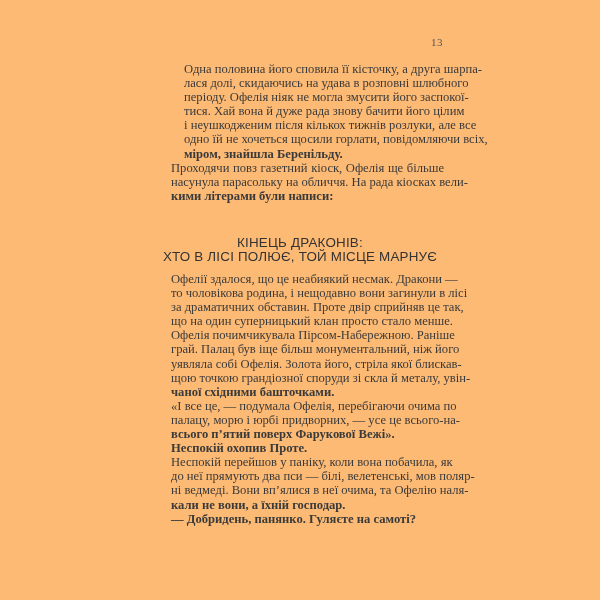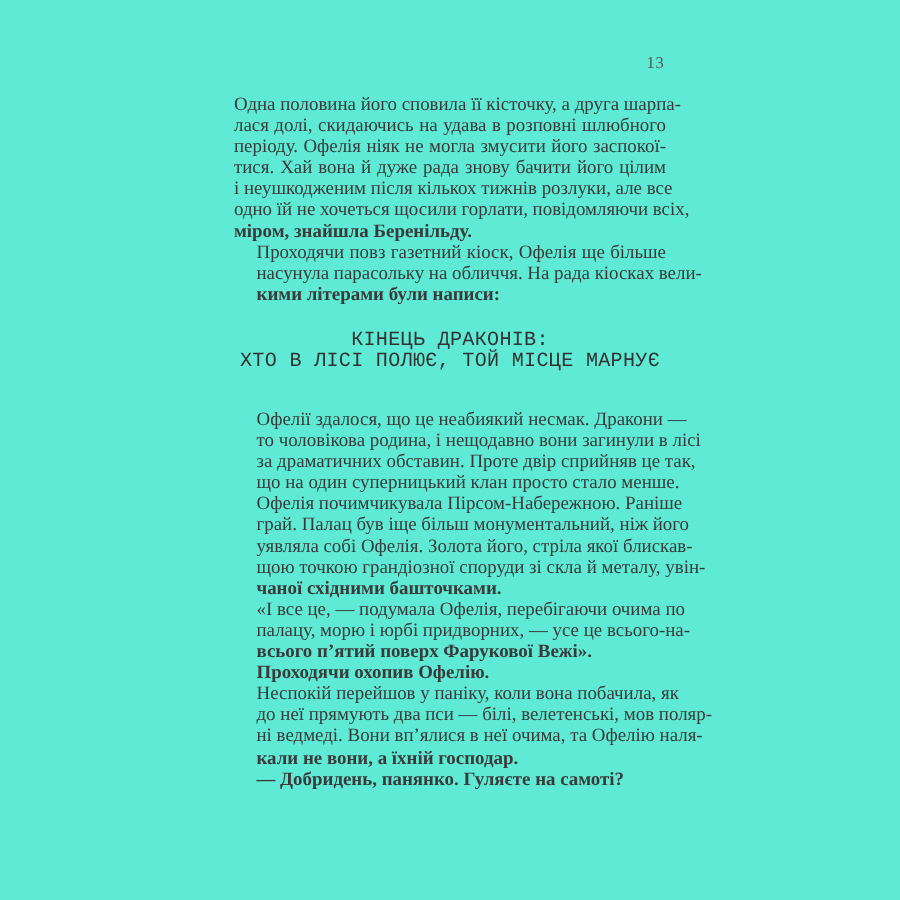--- a/index.html
+++ b/index.html
@@ -3,44 +3,44 @@
 <meta charset="utf-8">
 <style>
   html, body { margin: 0; padding: 0; }
   body {
     width: 600px; height: 600px; overflow: hidden;
     background: #ffffff;
     position: relative;
   }
   .page {
     position: absolute; left: 0; top: 0; width: 600px; height: 600px;
-    background: #5eead4;
+    background: #fdba74;
   }
   .page-number {
     position: absolute; top: 36px; right: 157px;
     font-family: "Liberation Serif", "DejaVu Serif", serif;
     font-size: 11px; color: #555;
     letter-spacing: 0.5px;
   }
   .text-block {
     position: absolute; left: 156px; width: 288px;
     font-family: "Liberation Serif", "DejaVu Serif", serif;
     font-size: 12.6px; line-height: 14.1px; color: #3a3a3a;
     text-align: justify;
     hyphens: manual;
   }
   .block-a { top: 62px; }
   .block-b { top: 272px; }
   .para { margin: 0; text-indent: 15px; }
-  .para.no-indent { text-indent: 0; }
+  .para.no-indent { text-indent: 0; margin-left: 28px; }
   .para .ln { display: block; text-align: justify; text-align-last: justify; white-space: nowrap; }
   .para .ln.last { text-align-last: left; font-weight: bold; }
   .heading {
-    position: absolute; left: 156px; width: 288px; top: 221px;
-    font-family: Liberation Mono, monospace;
+    position: absolute; left: 156px; width: 288px; top: 236px;
+    font-family: Liberation Sans, sans-serif;
     font-size: 13.4px; line-height: 14.2px; color: #333;
     text-align: center; letter-spacing: 0.2px;
   }
   .heading .ln { display: block; }
 </style>
 </head>
 <body>
 
 <div class="page">
   <div class="page-number">13</div>
@@ -80,21 +80,21 @@
       <span class="ln">уявляла собі Офелія. Золота його, стріла якої блискав-</span>
       <span class="ln">щою точкою грандіозної споруди зі скла й металу, увін-</span>
       <span class="ln last">чаної східними башточками.</span>
     </p>
     <p class="para">
       <span class="ln">«І все це, — подумала Офелія, перебігаючи очима по</span>
       <span class="ln">палацу, морю і юрбі придворних, — усе це всього-на-</span>
       <span class="ln last">всього п’ятий поверх Фарукової Вежі».</span>
     </p>
     <p class="para">
-      <span class="ln last">Проходячи охопив Офелію.</span>
+      <span class="ln last">Неспокій охопив Проте.</span>
     </p>
     <p class="para">
       <span class="ln">Неспокій перейшов у паніку, коли вона побачила, як</span>
       <span class="ln">до неї прямують два пси — білі, велетенські, мов поляр-</span>
       <span class="ln">ні ведмеді. Вони вп’ялися в неї очима, та Офелію наля-</span>
       <span class="ln last">кали не вони, а їхній господар.</span>
     </p>
     <p class="para">
       <span class="ln last">— Добридень, панянко. Гуляєте на самоті?</span>
     </p>

